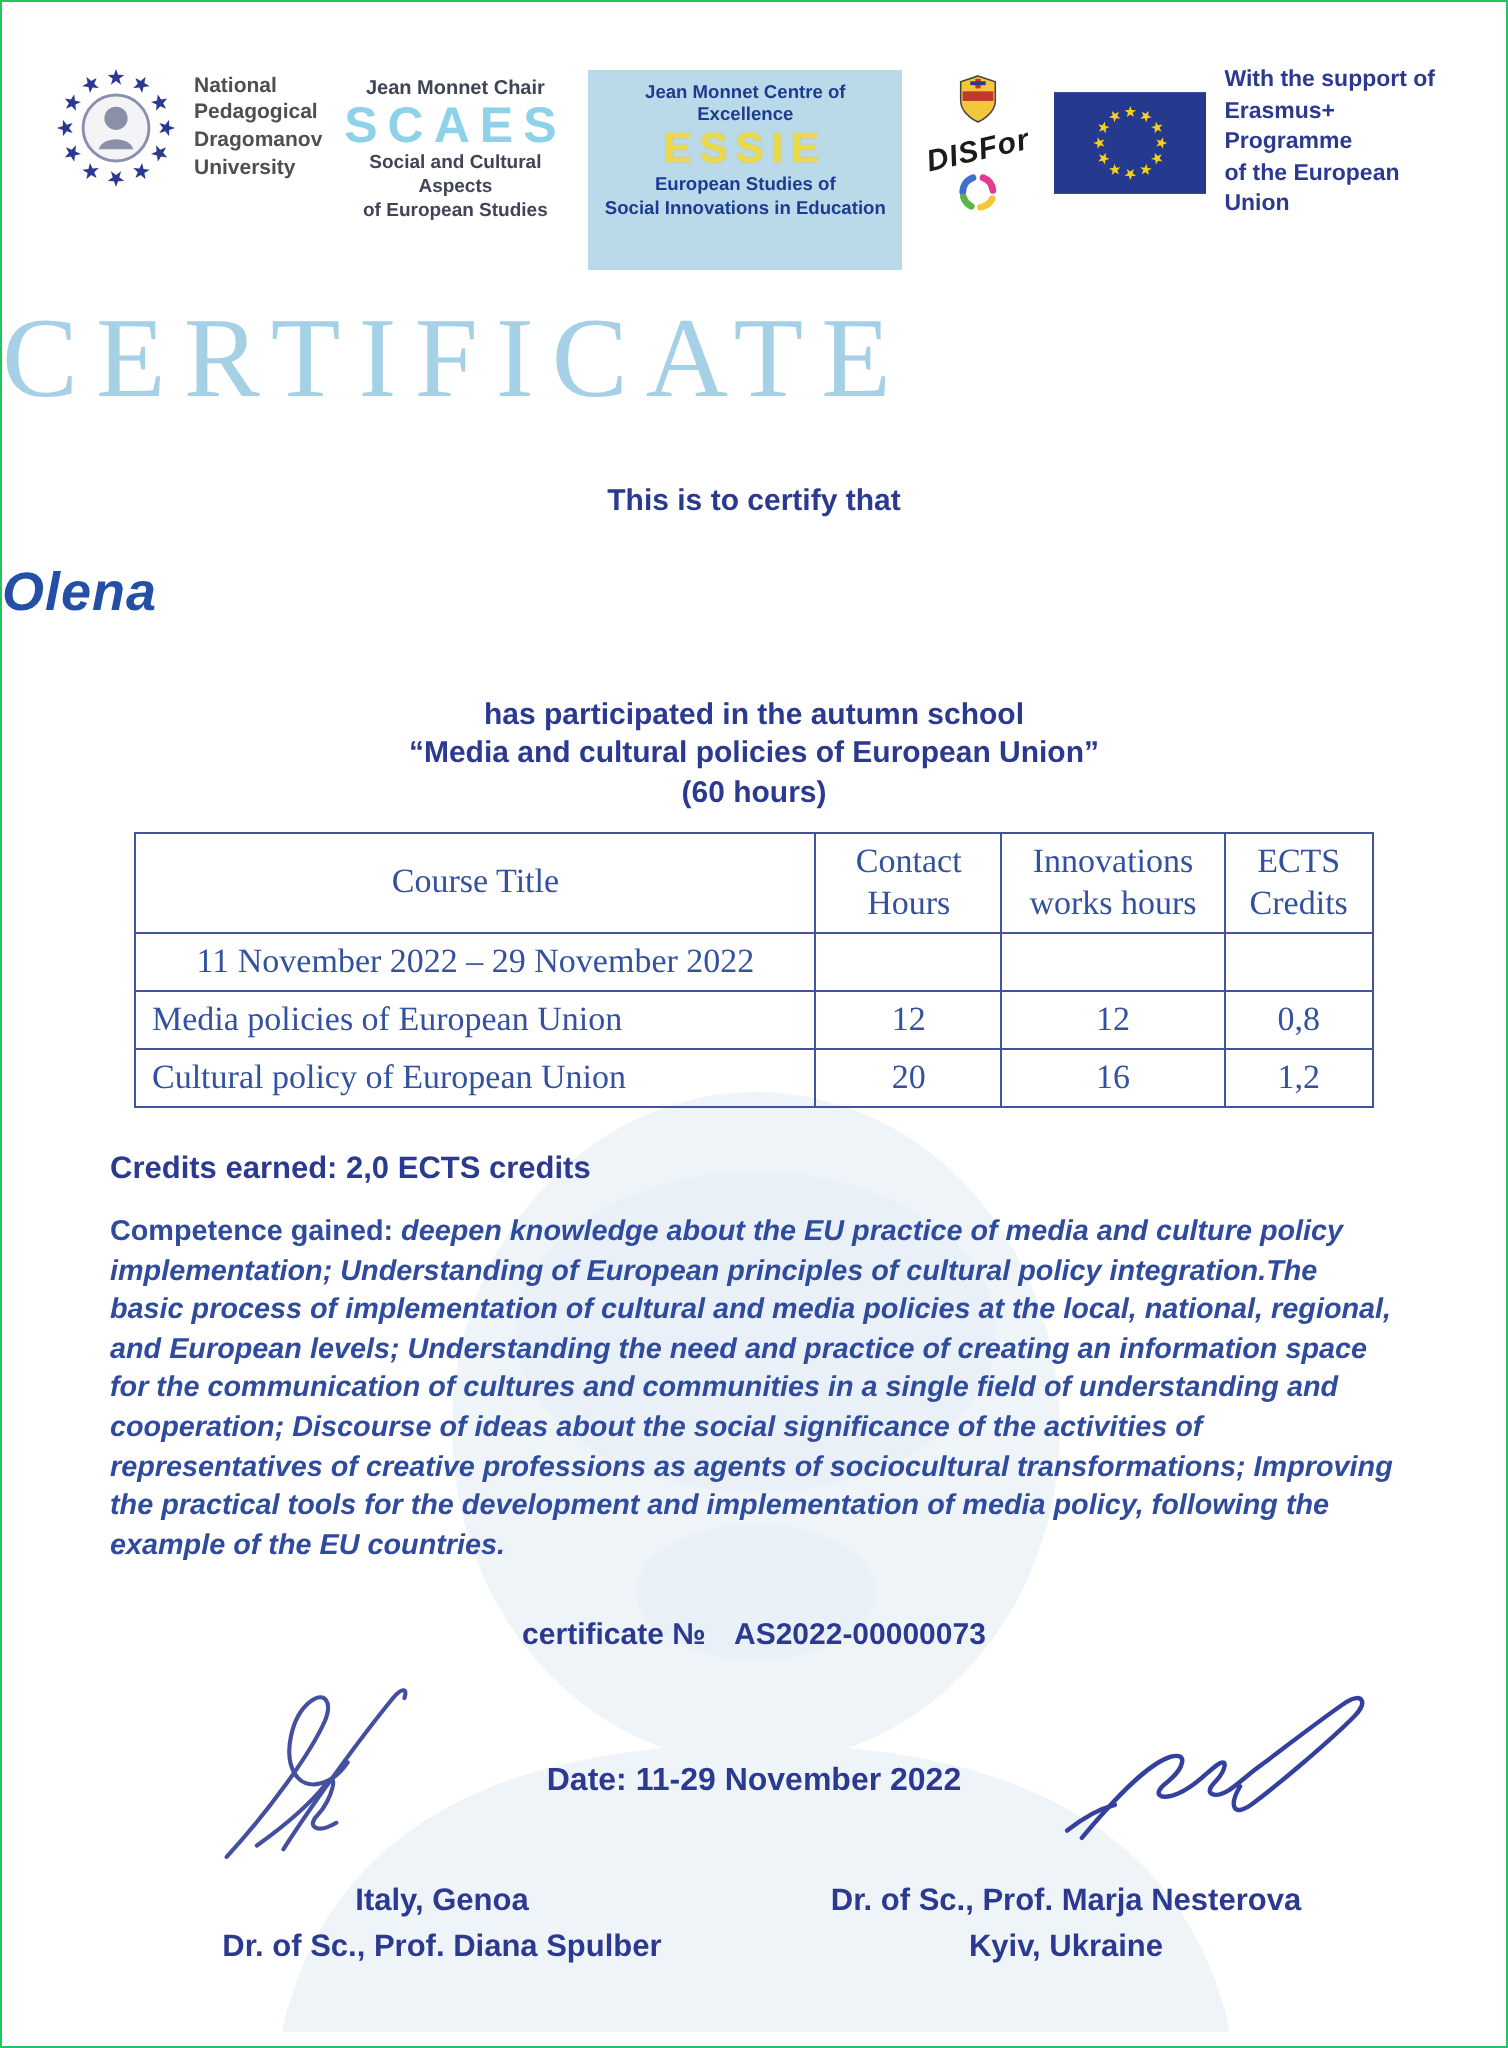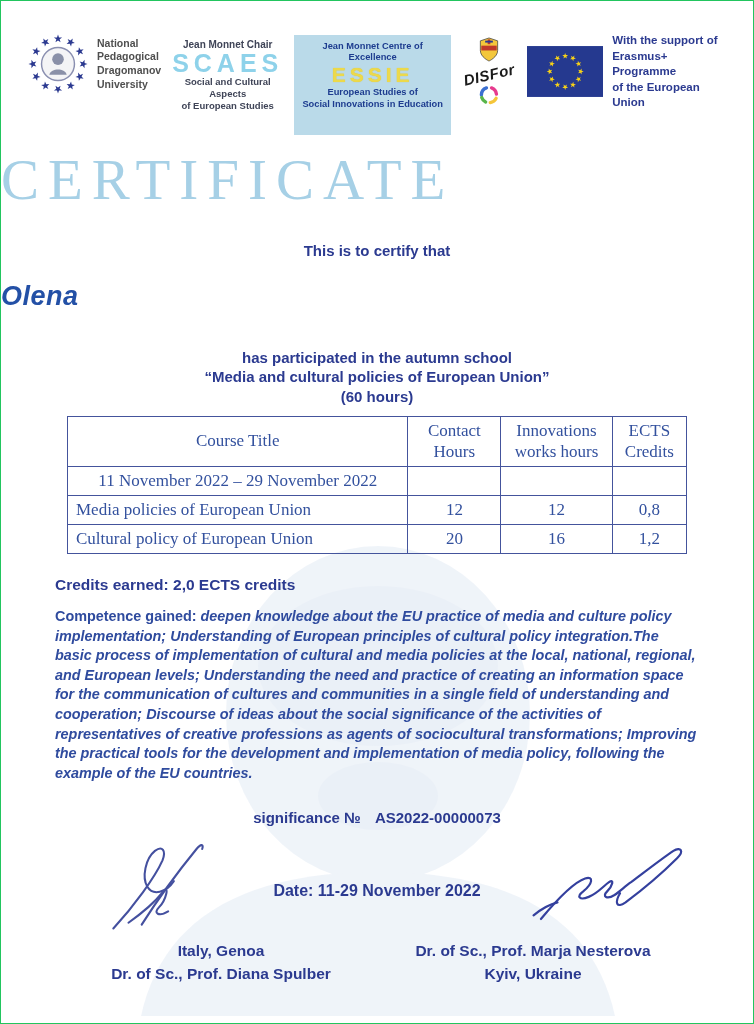--- a/index.html
+++ b/index.html
@@ -239,21 +239,21 @@
       </table>
 
     <div class="credits">Credits earned: 2,0 ECTS credits</div>
 
     <div class="competence">
       <span>Competence gained:</span>
       <span class="comp-text">deepen knowledge about the EU practice of media and culture policy implementation; Understanding of European principles of cultural policy integration.The basic process of implementation of cultural and media policies at the local, national, regional, and European levels; Understanding the need and practice of creating an information space for the communication of cultures and communities in a single field of understanding and cooperation; Discourse of ideas about the social significance of the activities of representatives of creative professions as agents of sociocultural transformations; Improving the practical tools for the development and implementation of media policy, following the example of the EU countries.</span>
     </div>
 
     <div class="cert-no">
-      <span>significance №</span>
+      <span>certificate №</span>
       <span class="no-value">AS2022-00000073</span>
     </div>
 
     <div class="sig-row">
       <svg class="sig-left" width="150" height="104" viewBox="0 0 150 110">
         <g fill="none" stroke="#44509f" stroke-width="2.2" stroke-linecap="round">
           <path d="M14,102 C36,78 58,48 66,30 C70,20 66,14 58,20 C48,28 44,48 50,58 C56,68 70,64 78,52"></path>
           <path d="M44,98 C58,76 84,40 102,18 C106,13 110,12 108,18"></path>
           <path d="M30,96 C44,86 58,74 66,64 C74,54 70,72 62,80 C56,86 62,90 72,84"></path>
         </g>

